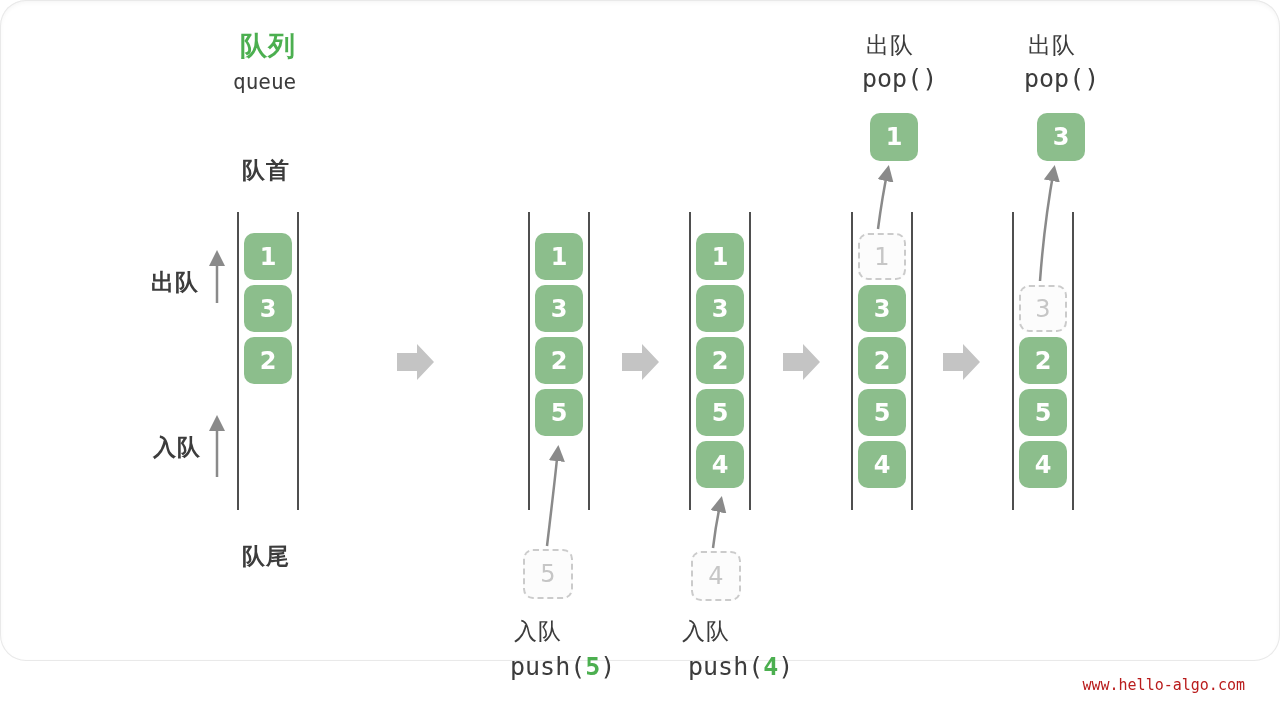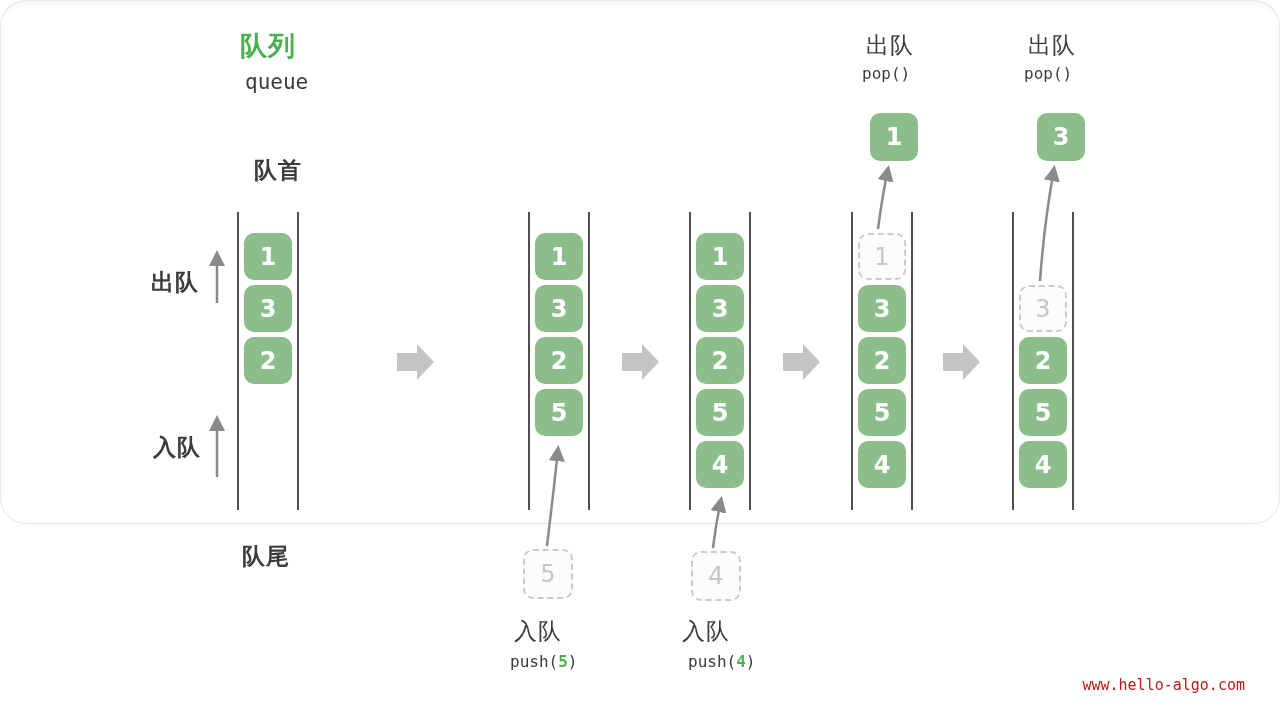--- a/index.html
+++ b/index.html
@@ -1,45 +1,45 @@
 <!DOCTYPE html>
 <html><head>
 <meta charset="utf-8">
 <style>
   html,body{margin:0;padding:0;width:1280px;height:720px;background:#ffffff;overflow:hidden;
     font-family:"Liberation Sans",sans-serif;}
-  .card{position:absolute;left:0;top:0;width:1280px;height:524px;border-radius:26px;
+  .card{position:absolute;left:0;top:0;width:1280px;height:661px;border-radius:26px;
     background:#ffffff;box-shadow:inset 0 0 0 1px #e9e9e9, inset 0 2px 5px rgba(0,0,0,.05);}
   .abs{position:absolute;}
   
   .title-zh{left:240px;top:28px;font-size:27px;font-weight:700;color:#4CAF50;letter-spacing:1px;}
-  .title-en{left:233px;top:70px;font-family:"DejaVu Sans Mono",monospace;font-size:21px;color:#3C3C3C;margin-left:12px;}
+  .title-en{left:233px;top:70px;font-family:"DejaVu Sans Mono",monospace;font-size:21px;color:#3C3C3C;}
   
   .lbl{font-size:23px;font-weight:700;color:#3C3C3C;letter-spacing:1px;}
-  .lbl-front{left:254px;top:155px;font-family:Liberation Serif, serif;}
+  .lbl-front{left:242px;top:155px;font-family:Liberation Serif, serif;}
   .lbl-rear{left:242px;top:541px;}
   .lbl-deq{left:151px;top:267px;}
   .lbl-enq{left:153px;top:432px;}
   
   .container{top:212px;height:298px;width:58px;border-left:2px solid #4F4F4F;border-right:2px solid #4F4F4F;}
   .q1{left:237px;} .q2{left:528px;} .q3{left:689px;} .q4{left:851px;} .q5{left:1012px;}
   
   .box{width:48px;height:47px;border-radius:10px;background:#8CBE8C;color:#ffffff;
     display:flex;align-items:center;justify-content:center;
     font-family:"DejaVu Sans",sans-serif;font-size:24px;font-weight:700;}
   .c1{left:244px;} .c2{left:535px;} .c3{left:696px;} .c4{left:858px;} .c5{left:1019px;}
   .s1{top:233px;} .s2{top:285px;} .s3{top:337px;} .s4{top:389px;} .s5{top:441px;}
   .dashed{background:#FCFCFC;border:2px dashed #CBCBCB;color:#C6C6C6;font-weight:400;box-sizing:border-box;}
   .staging{width:50px;height:50px;}
   .st2{left:523px;top:549px;} .st3{left:691px;top:551px;}
   .popped{width:48px;height:48px;}
   .p4{left:870px;top:113px;} .p5{left:1037px;top:113px;}
   
   .op{font-size:23px;font-weight:500;color:#3C3C3C;letter-spacing:1px;}
-  .code{font-family:"DejaVu Sans Mono",monospace;font-size:16px;color:#3C3C3C;}
+  .code{font-family:"DejaVu Sans Mono",monospace;font-size:25px;color:#3C3C3C;}
   .code .arg{color:#4CAF50;font-weight:700;}
   .op-enq2{left:514px;top:616px;} .code-enq2{left:510px;top:652px;text-align:right;}
   .op-enq3{left:682px;top:616px;} .code-enq3{left:688px;top:652px;}
   .op-deq4{left:866px;top:30px;}  .code-deq4{left:862px;top:64px;}
   .op-deq5{left:1028px;top:30px;} .code-deq5{left:1024px;top:64px;}
   .watermark{right:35px;top:676px;font-family:"DejaVu Sans Mono",monospace;font-size:15px;color:#b91c1c;}
   svg.overlay{position:absolute;left:0;top:0;width:1280px;height:720px;pointer-events:none;}
 </style>
 </head>
 <body>

